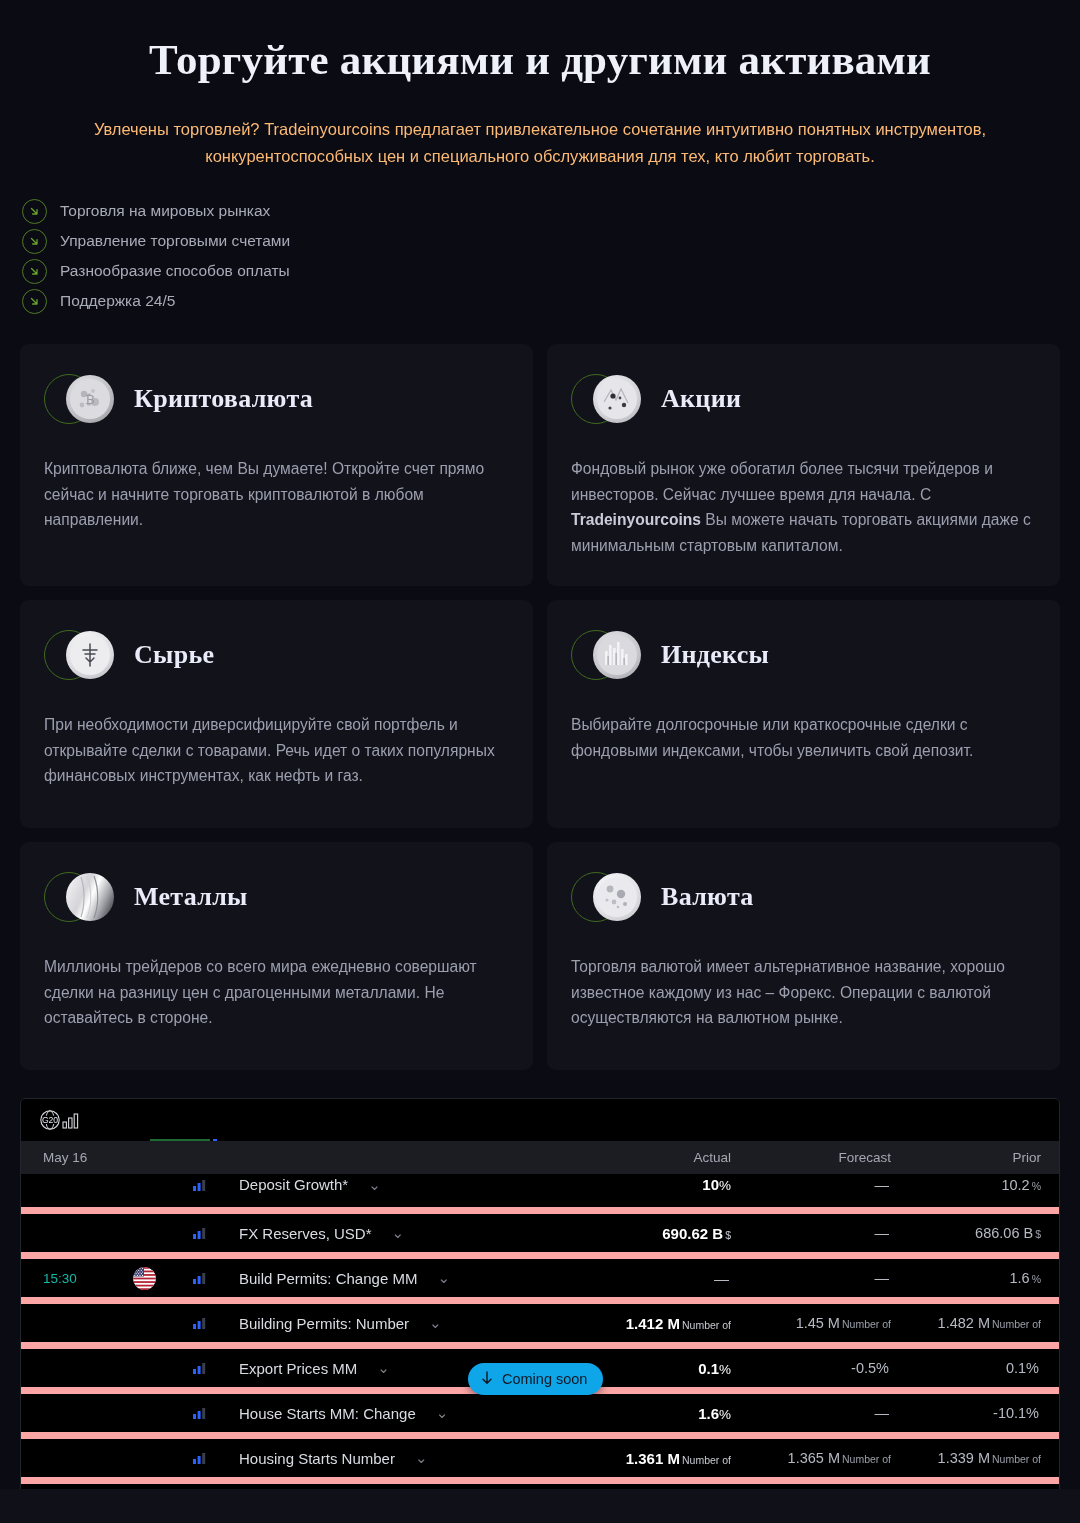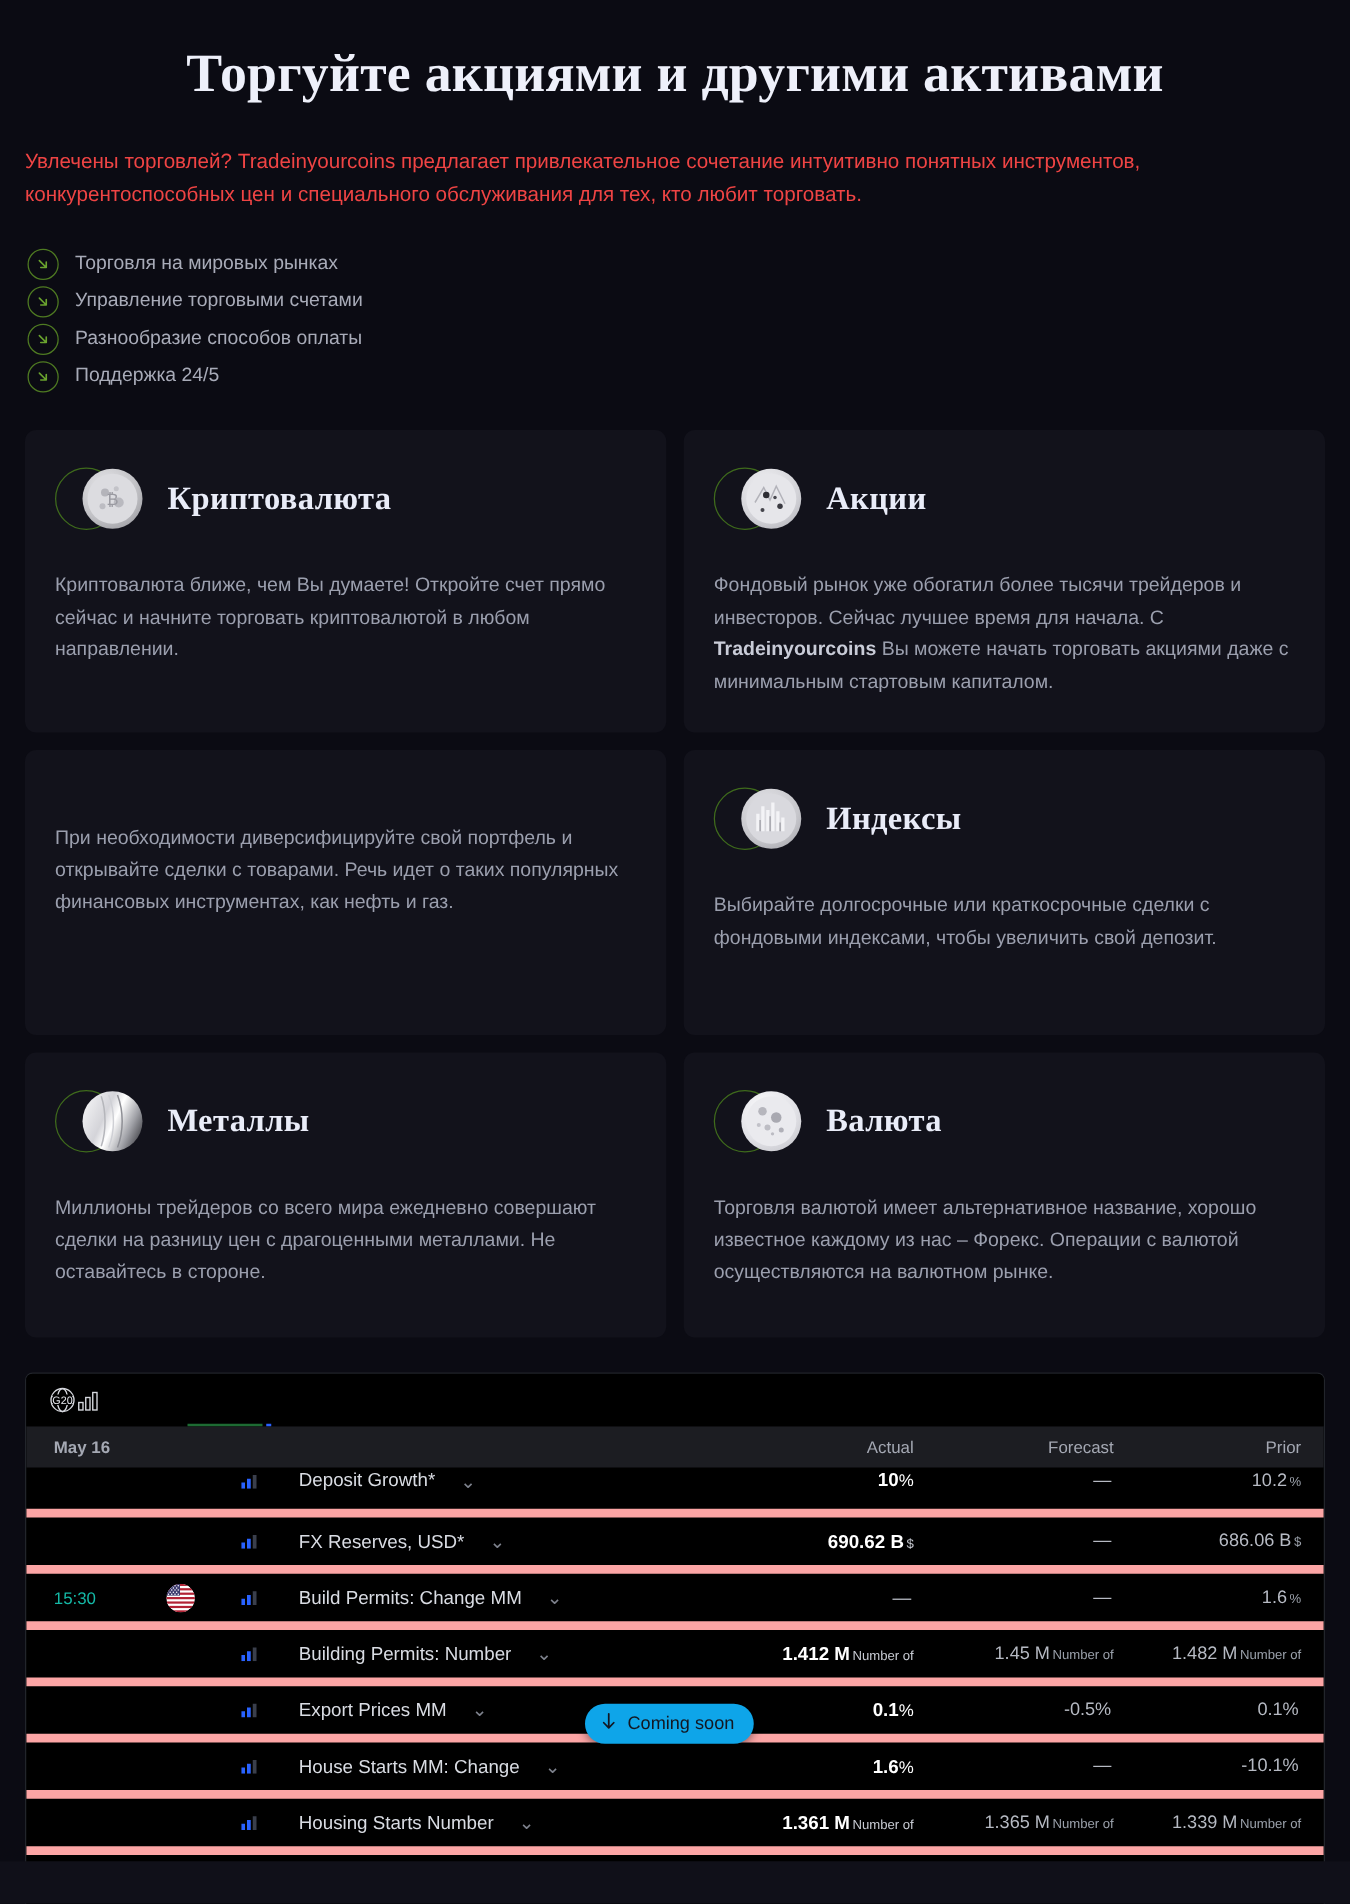--- a/index.html
+++ b/index.html
@@ -21,24 +21,24 @@
     font-size: 43px;
     line-height: 1.2;
     text-align: center;
     color: #eef0fa;
     letter-spacing: 0.2px;
     margin-top: 14px;
   }
   .hero-sub {
     margin: 30px auto 0 auto;
     max-width: 1040px;
-    text-align: left;
+    text-align: center;
     font-size: 16.5px;
     line-height: 1.65;
-    color: #ef4444;
+    color: #fdba74;
     font-weight: 400;
   }
 
   
   .bullets {
     margin: 28px 0 14px 22px;
     display: flex;
     flex-direction: column;
     gap: 4px;
   }
@@ -149,21 +149,21 @@
 
   .cal-header {
     display: flex;
     align-items: center;
     height: 33px;
     background: #1c1d22;
     color: #a4a8b3;
     font-size: 13.5px;
     padding: 0 18px 0 22px;
   }
-  .c-date  { flex: 0 0 150px; font-weight: bold; }
+  .c-date  { flex: 0 0 150px; }
   .c-spacer{ flex: 1 1 auto; }
   .c-act   { flex: 0 0 140px; text-align: right; }
   .c-fc    { flex: 0 0 160px; text-align: right; }
   .c-pr    { flex: 0 0 150px; text-align: right; }
 
   .cal-rows { position: relative; }
   .cal-row {
     display: flex;
     align-items: center;
     height: 45px;
@@ -327,20 +327,32 @@
         </span>
       </span>
       <h2 class="card-title">Акции</h2>
     </div>
     <p class="card-body">
       <span>Фондовый рынок уже обогатил более тысячи трейдеров и инвесторов. Сейчас лучшее время для начала. С </span><span class="brand-strong">Tradeinyourcoins</span><span> Вы можете начать торговать акциями даже с минимальным стартовым капиталом.</span>
     </p>
   </article>
 
   <article class="card">
+    <div class="card-head">
+      <span class="card-emblem">
+        <span class="card-ring"></span>
+        <span class="card-orb" style="background:radial-gradient(circle at 42% 28%, #fbfbfc 0%, #dcdce1 60%, #b0b0b6 100%);">
+          <svg width="46" height="46" viewBox="0 0 46 46">
+              <circle cx="23" cy="23" r="20" fill="#ededf0"></circle>
+              <path d="M23 12 V34 M16 18 H30 M18 22 H28 M19 26 L23 30 L27 26" stroke="#4a4a52" stroke-width="1.5" fill="none" stroke-linecap="round"></path>
+            </svg>
+        </span>
+      </span>
+      <h2 class="card-title">Сырье</h2>
+    </div>
     <p class="card-body">При необходимости диверсифицируйте свой портфель и открывайте сделки с товарами. Речь идет о таких популярных финансовых инструментах, как нефть и газ.</p>
   </article>
 
   <article class="card">
     <div class="card-head">
       <span class="card-emblem">
         <span class="card-ring"></span>
         <span class="card-orb" style="background:radial-gradient(circle at 40% 30%, #e4e4e8 0%, #c6c6cb 60%, #9c9ca3 100%);">
           <svg width="46" height="46" viewBox="0 0 46 46">
               <circle cx="23" cy="23" r="20" fill="#d9d9de"></circle>

